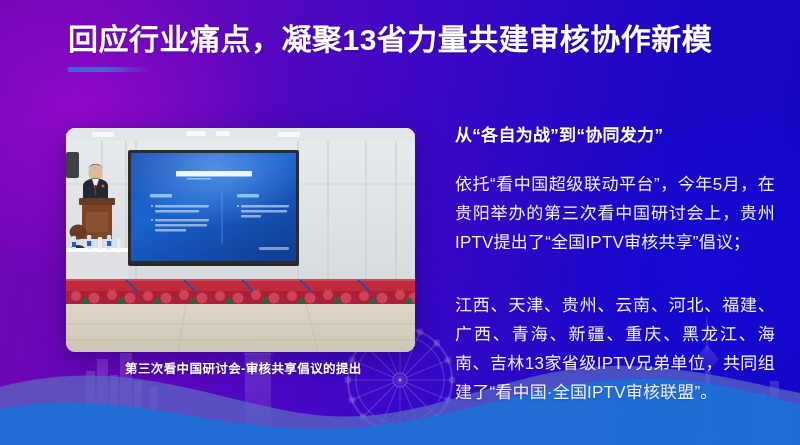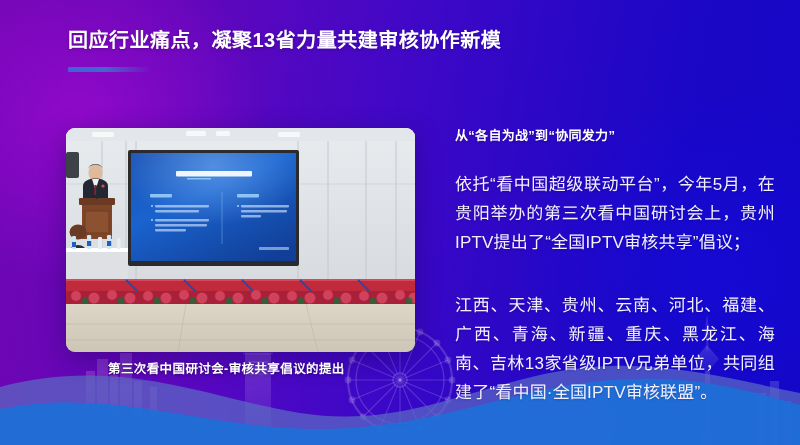--- a/index.html
+++ b/index.html
@@ -51,21 +51,21 @@
 
   
   .title-block {
     position: absolute;
     left: 68px;
     top: 20px;
     width: 700px;
   }
   .slide-title {
     font-family: "Liberation Sans", "DejaVu Sans", sans-serif;
-    font-size: 20px;
+    font-size: 30px;
     line-height: 40px;
     font-weight: 700;
     color: #ffffff;
     letter-spacing: 0.5px;
     white-space: nowrap;
     text-shadow: 0 1px 3px rgba(0,0,0,0.25);
   }
   .title-rule {
     margin-top: 7px;
     width: 82px;
@@ -92,31 +92,32 @@
     position: absolute;
     left: 108px;
     top: 358px;
     width: 240px;
     font-size: 12.5px;
     font-weight: 700;
     color: #ffffff;
     letter-spacing: 0.4px;
     text-shadow: 0 1px 3px rgba(0,0,0,0.40);
     white-space: nowrap;
+    padding-left: 17px;
   }
 
   
   .text-col {
     position: absolute;
     left: 455px;
     top: 124px;
     width: 320px;
   }
   .lead {
-    font-size: 13px;
+    font-size: 17px;
     line-height: 24px;
     font-weight: 700;
     color: #ffffff;
     letter-spacing: 0.3px;
     white-space: nowrap;
     text-shadow: 0 1px 2px rgba(0,0,0,0.25);
   }
   .para {
     margin-top: 22px;
     font-size: 17px;

